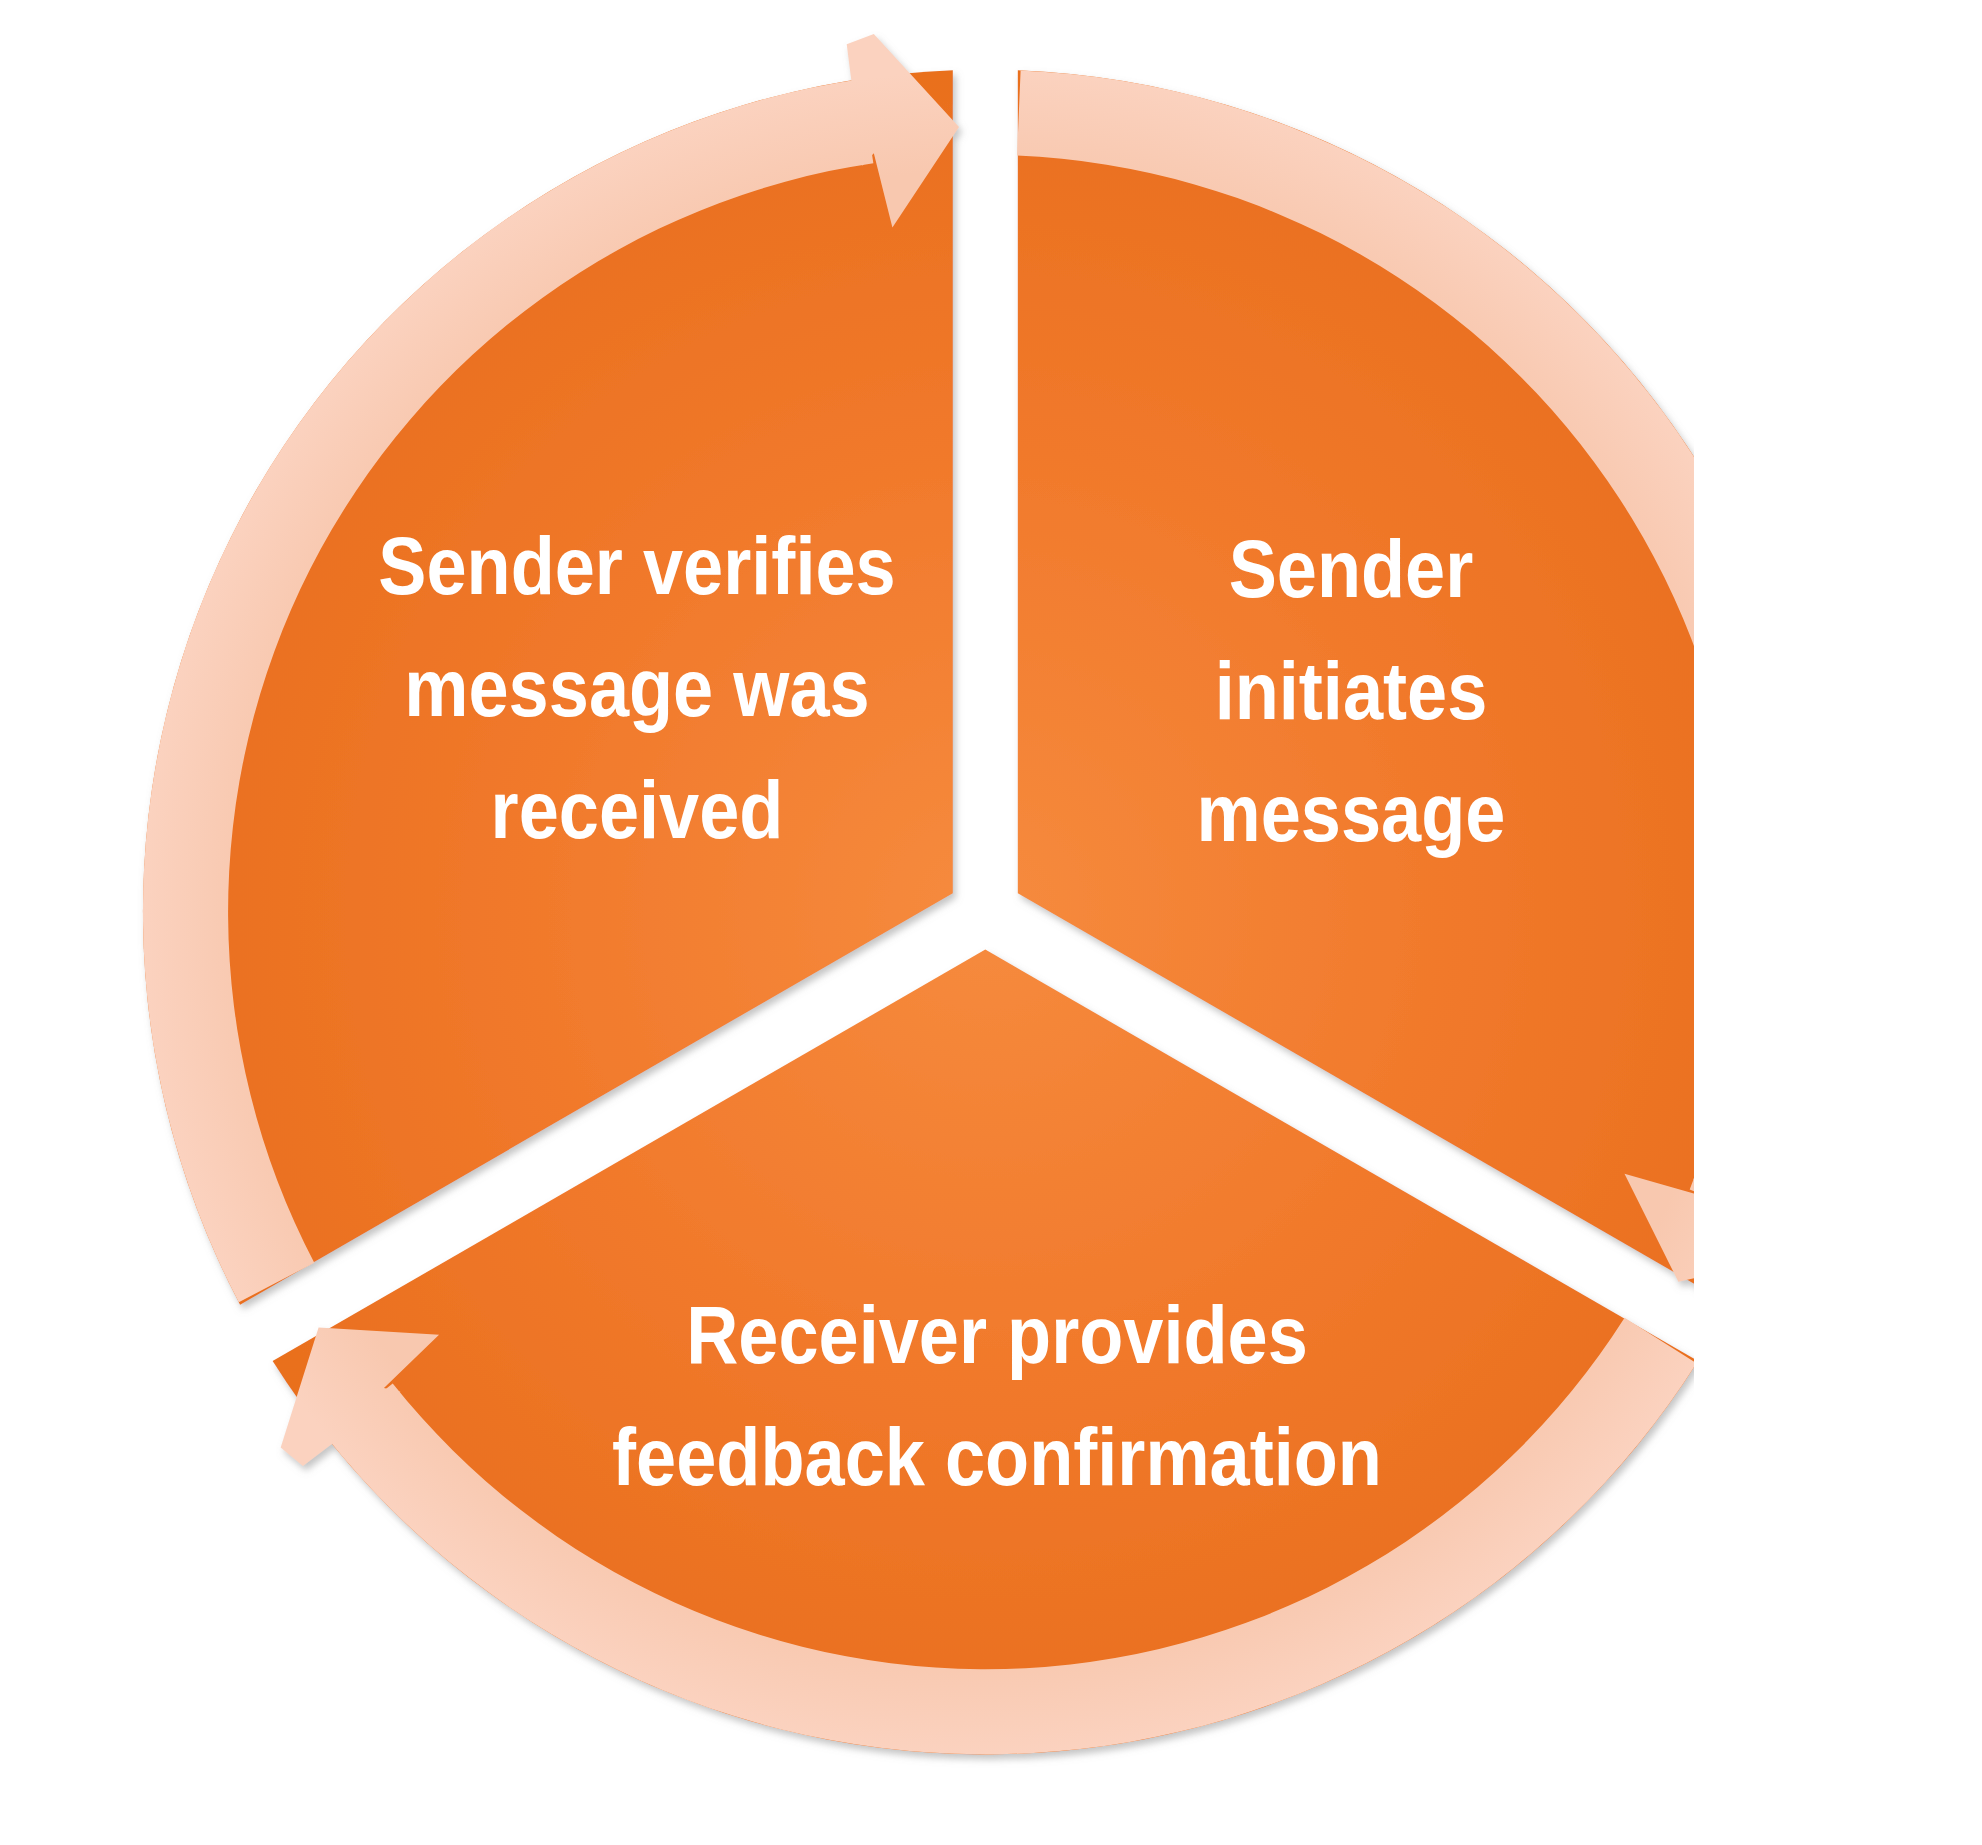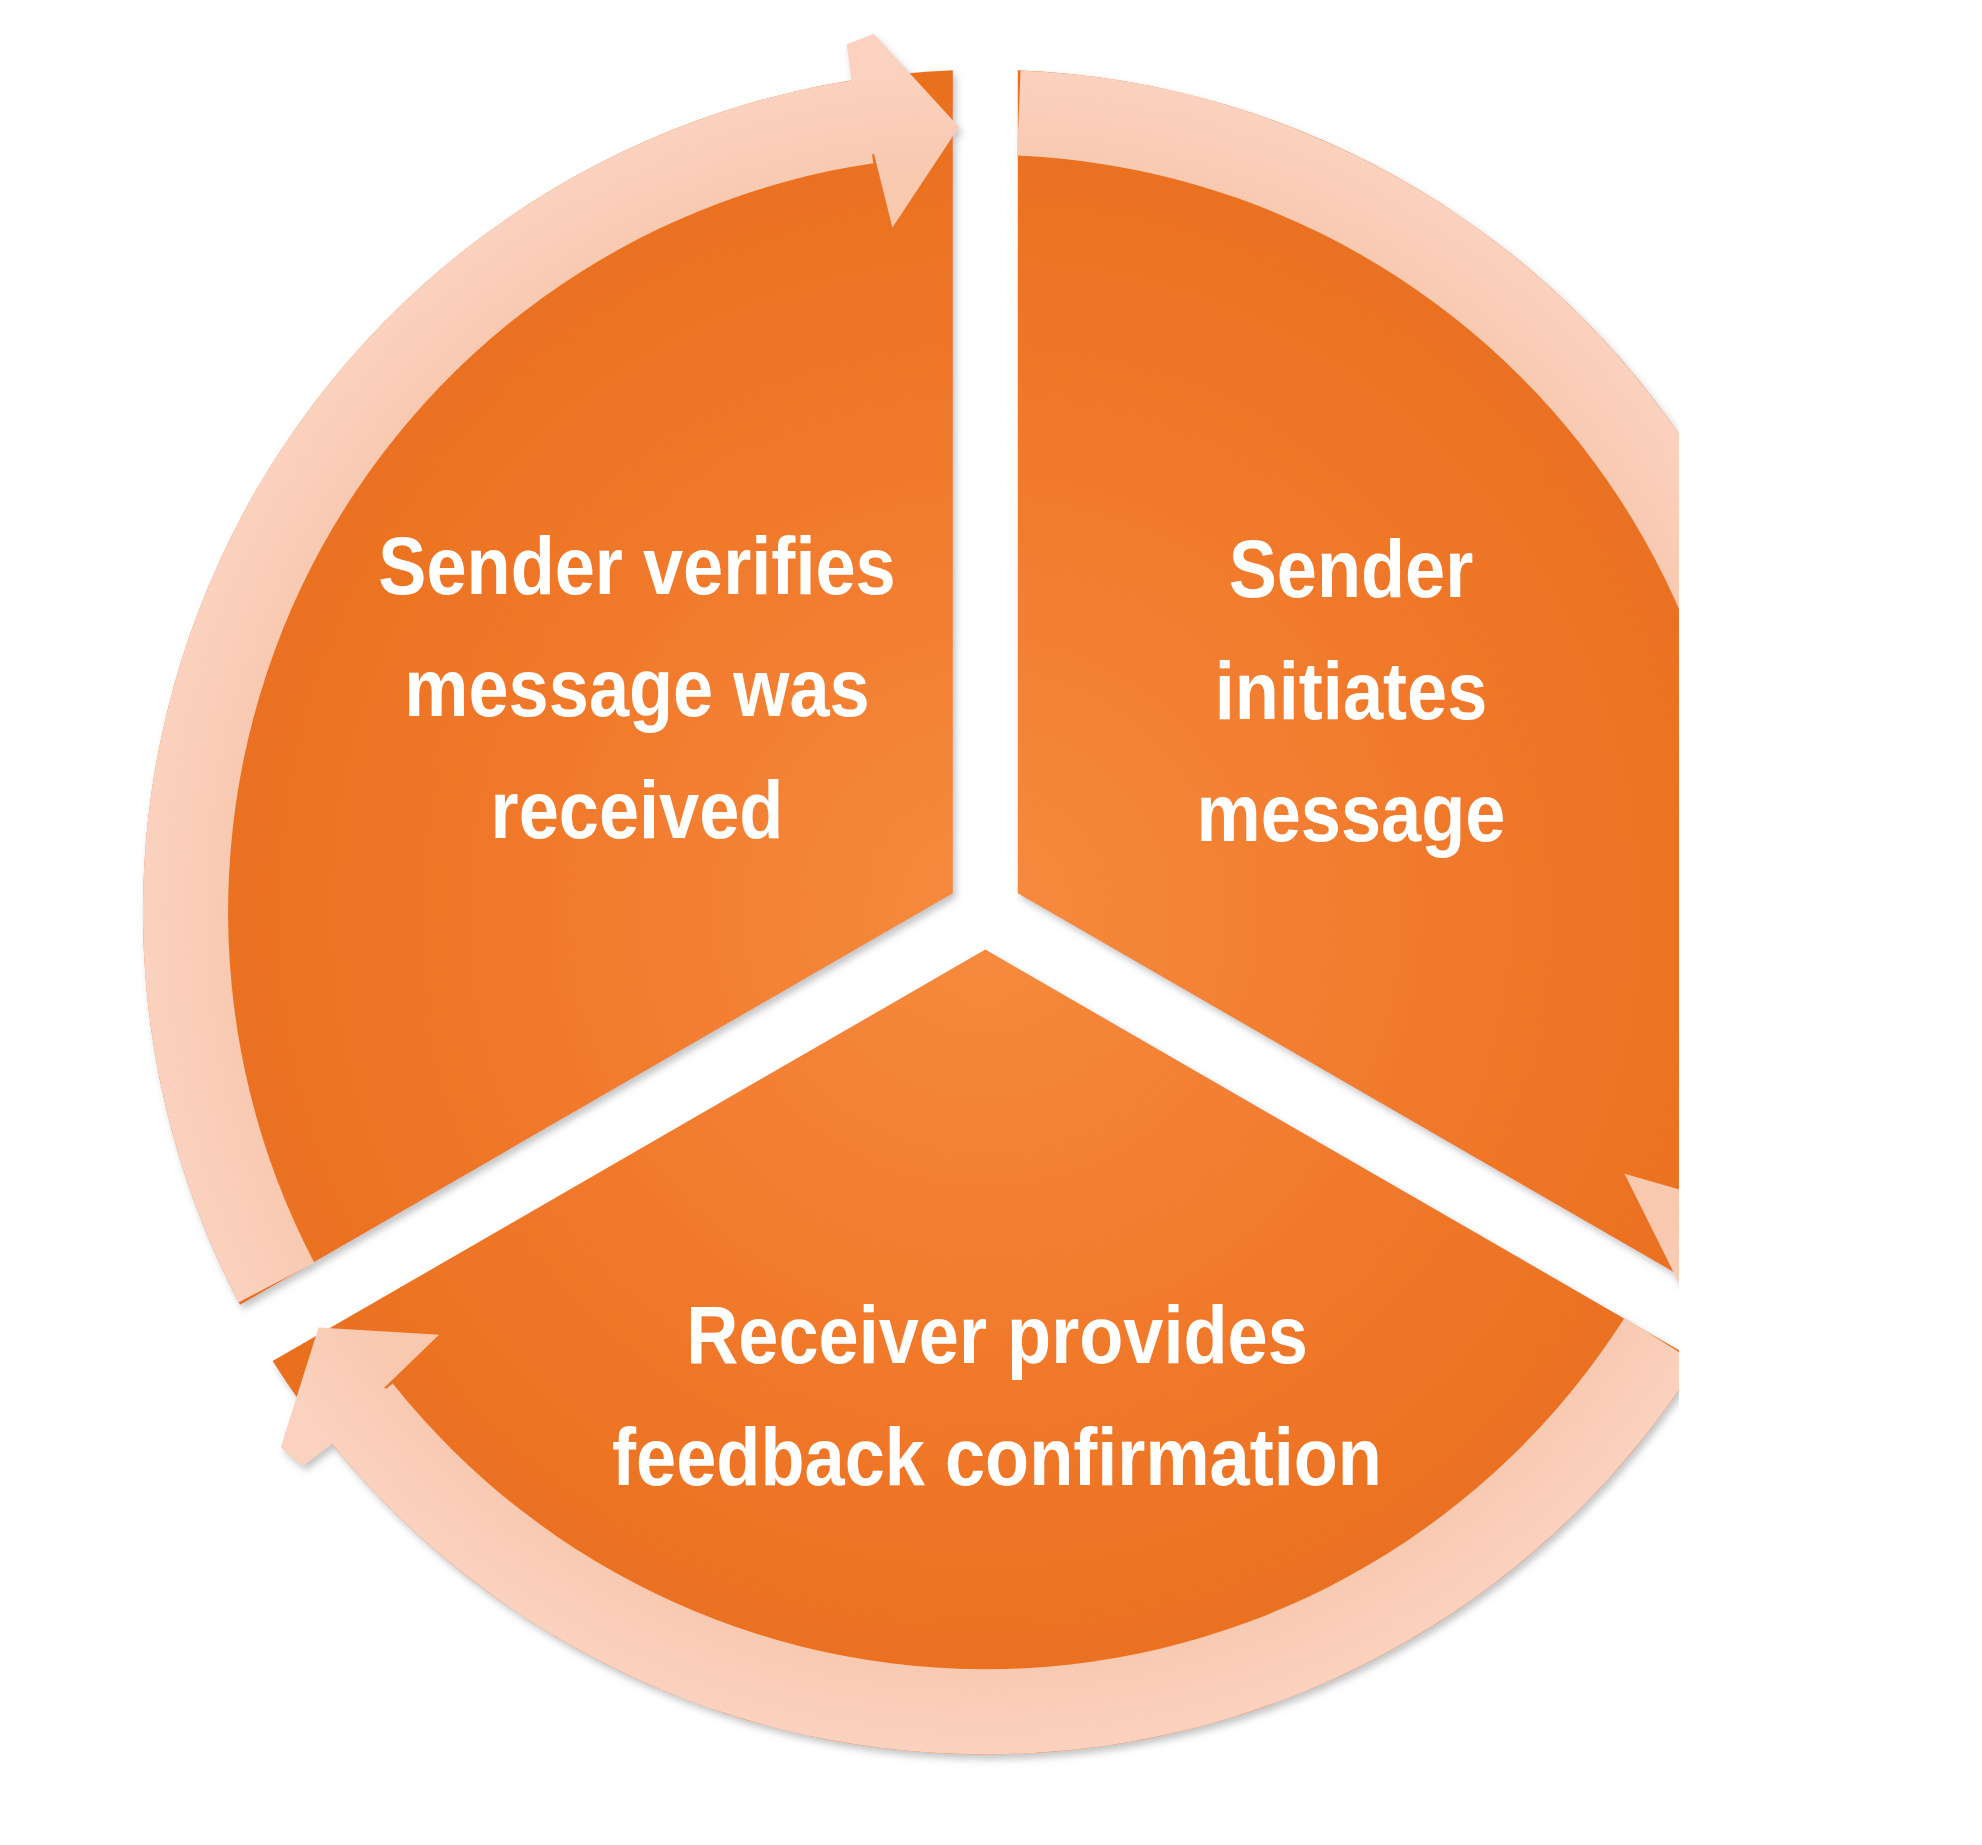--- a/index.html
+++ b/index.html
@@ -7,20 +7,21 @@
     padding: 0;
     background: #ffffff;
     font-family: "Liberation Sans", "DejaVu Sans", sans-serif;
   }
   .stage {
     position: relative;
     width: 1679px;
     height: 1845px;
     background: #ffffff;
     overflow: hidden;
+    padding-left: 15px;
   }
   .stage svg {
     position: absolute;
     left: 0;
     top: 0;
     width: 1983px;
     height: 1845px;
     display: block;
   }
   .seg-label {

